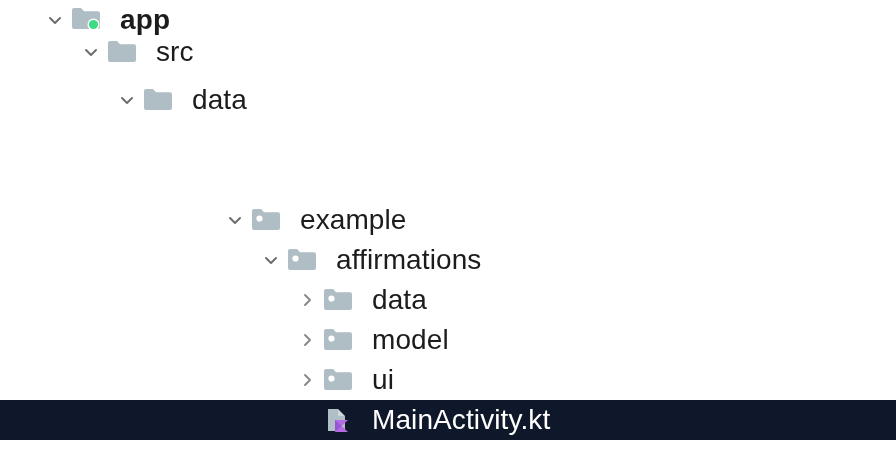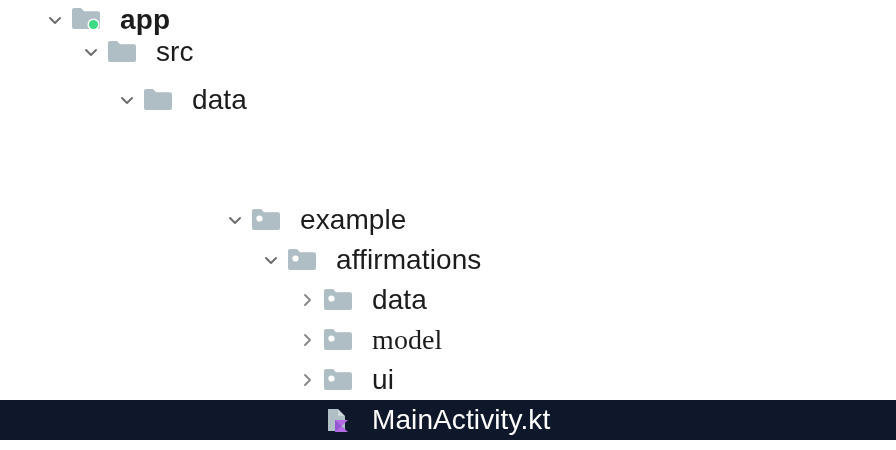--- a/index.html
+++ b/index.html
@@ -153,21 +153,21 @@
         </svg>
       </span>
       <span class="icon">
         <svg width="28" height="22" viewBox="0 0 28 22" aria-hidden="true">
           <path d="M0 2 A2 2 0 0 1 2 0 L9 0 L12 3.2 L26 3.2 A2 2 0 0 1 28 5.2 L28 19 A2 2 0 0 1 26 21 L2 21 A2 2 0 0 1 0 19 Z" fill="#afbdc5"></path>
           <circle cx="7.5" cy="9.5" r="3.1" fill="#ffffff"></circle>
         </svg>
       </span>
       <span class="label">data</span>
     </div>
-    <div class="row" style="top: 320px; font-family: Liberation Serif, serif;">
+    <div class="row" style="top: 320px;">
       <div style="width: 294px; flex: 0 0 294px; height: 1px;"></div>
       <span class="twisty">
         <svg width="18" height="18" viewBox="0 0 18 18" aria-hidden="true">
           <path d="M7 4 L12 9 L7 14" fill="none" stroke="#8a8a8a" stroke-width="2" stroke-linecap="round" stroke-linejoin="round"></path>
         </svg>
       </span>
       <span class="icon">
         <svg width="28" height="22" viewBox="0 0 28 22" aria-hidden="true">
           <path d="M0 2 A2 2 0 0 1 2 0 L9 0 L12 3.2 L26 3.2 A2 2 0 0 1 28 5.2 L28 19 A2 2 0 0 1 26 21 L2 21 A2 2 0 0 1 0 19 Z" fill="#afbdc5"></path>
           <circle cx="7.5" cy="9.5" r="3.1" fill="#ffffff"></circle>

